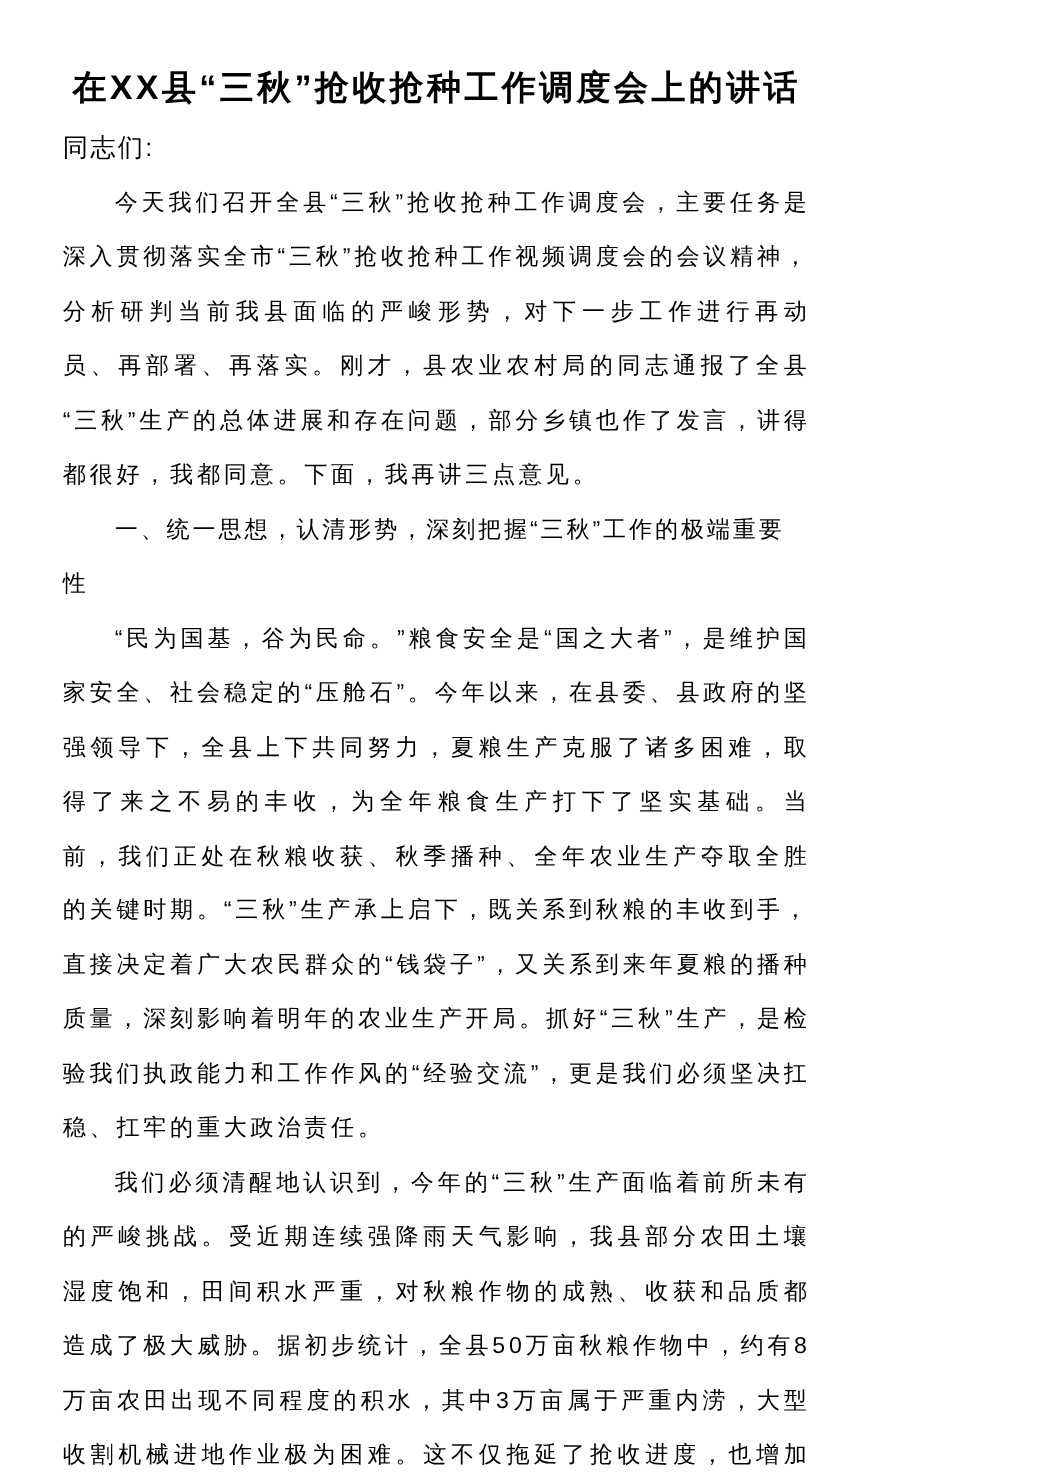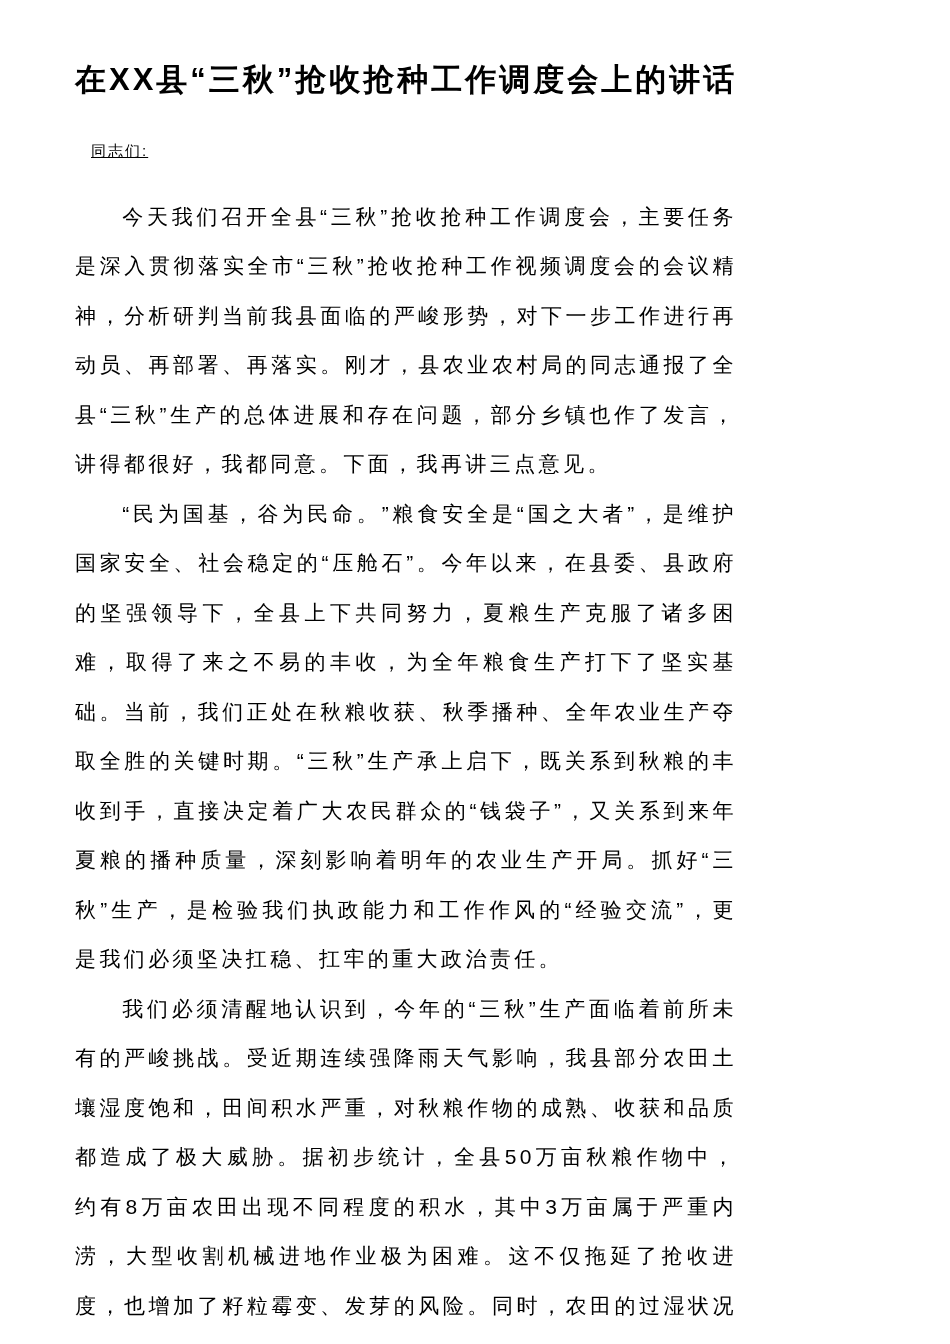--- a/index.html
+++ b/index.html
@@ -11,38 +11,37 @@
     width: 950px;
     height: 1344px;
     overflow: hidden;
     font-family: "Liberation Sans", sans-serif;
     color: #000000;
   }
   .page {
     box-sizing: border-box;
     width: 793px;
     height: 1344px;
-    padding: 50px 56px 0 75px;
+    padding: 50px 56px 0 57px;
     background: #ffffff;
   }
   .doc-title {
     margin: 0;
     font-size: 31px;
     font-weight: bold;
     text-align: center;
     line-height: 60px;
     letter-spacing: 3px;
     white-space: nowrap;
   }
   .salutation {
-    margin: 16px;
-    font-size: 15px;
+    margin: 0;
+    font-size: 23px;
     line-height: 49.5px;
     letter-spacing: 2px;
-    text-decoration: underline;
   }
   .para {
     margin: 0;
     font-size: 21px;
     line-height: 49.5px;
     letter-spacing: 3.4px;
     text-align: justify;
     text-indent: 2.25em;
     word-break: break-all;
   }
@@ -54,17 +53,18 @@
 </head>
 <body>
 
 <div class="page">
   <h1 class="doc-title">在XX县“三秋”抢收抢种工作调度会上的讲话</h1>
 
   <p class="salutation">同志们:</p>
 
   <p class="para">今天我们召开全县“三秋”抢收抢种工作调度会，主要任务是深入贯彻落实全市“三秋”抢收抢种工作视频调度会的会议精神，分析研判当前我县面临的严峻形势，对下一步工作进行再动员、再部署、再落实。刚才，县农业农村局的同志通报了全县“三秋”生产的总体进展和存在问题，部分乡镇也作了发言，讲得都很好，我都同意。下面，我再讲三点意见。</p>
 
+  <p class="para heading">一、统一思想，认清形势，深刻把握“三秋”工作的极端重要性</p>
 
   <p class="para">“民为国基，谷为民命。”粮食安全是“国之大者”，是维护国家安全、社会稳定的“压舱石”。今年以来，在县委、县政府的坚强领导下，全县上下共同努力，夏粮生产克服了诸多困难，取得了来之不易的丰收，为全年粮食生产打下了坚实基础。当前，我们正处在秋粮收获、秋季播种、全年农业生产夺取全胜的关键时期。“三秋”生产承上启下，既关系到秋粮的丰收到手，直接决定着广大农民群众的“钱袋子”，又关系到来年夏粮的播种质量，深刻影响着明年的农业生产开局。抓好“三秋”生产，是检验我们执政能力和工作作风的“经验交流”，更是我们必须坚决扛稳、扛牢的重大政治责任。</p>
 
   <p class="para">我们必须清醒地认识到，今年的“三秋”生产面临着前所未有的严峻挑战。受近期连续强降雨天气影响，我县部分农田土壤湿度饱和，田间积水严重，对秋粮作物的成熟、收获和品质都造成了极大威胁。据初步统计，全县50万亩秋粮作物中，约有8万亩农田出现不同程度的积水，其中3万亩属于严重内涝，大型收割机械进地作业极为困难。这不仅拖延了抢收进度，也增加了籽粒霉变、发芽的风险。同时，农田的过湿状况也给后续的腾茬整地和冬小麦播种带来了巨大障碍。可以说，当前的任务十分艰巨，</p>
 </div>
 
 </body></html>

